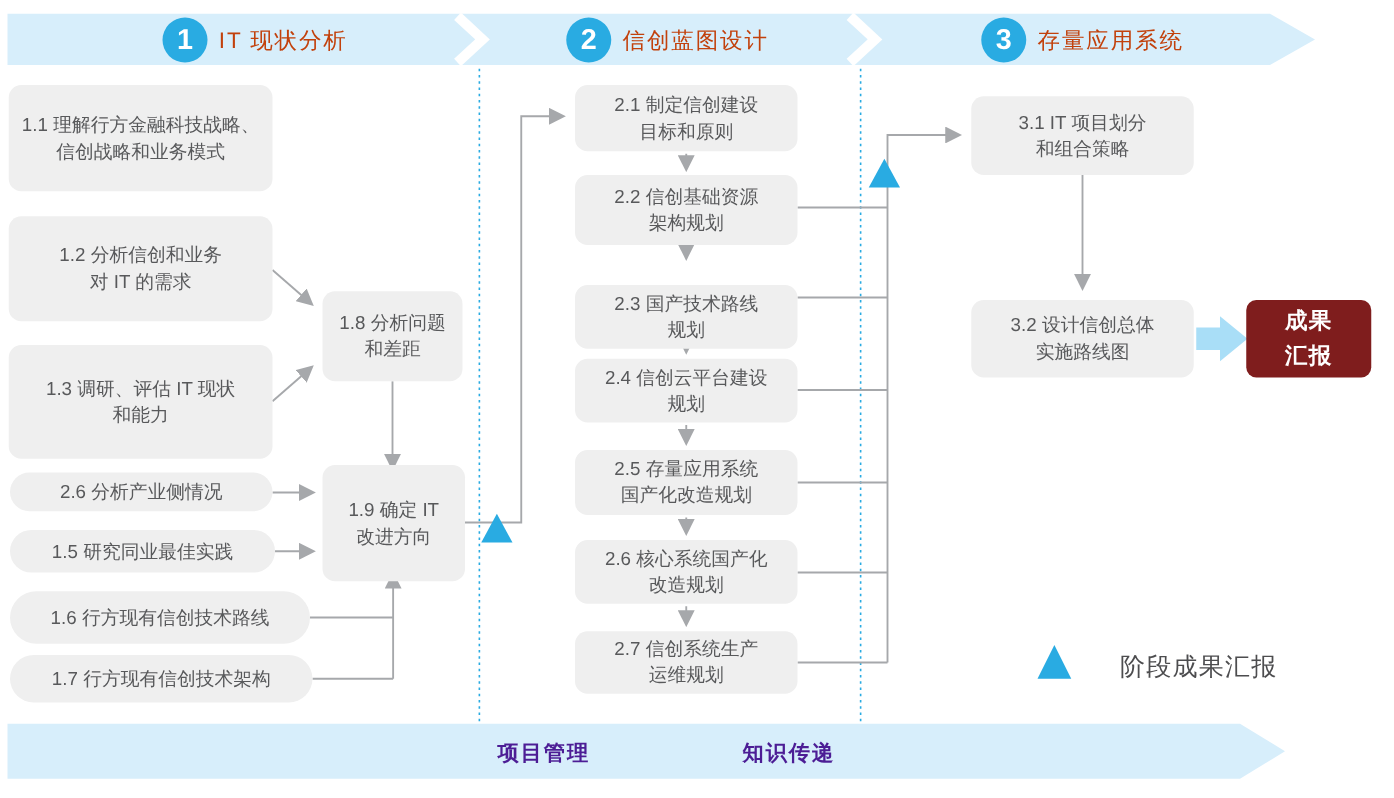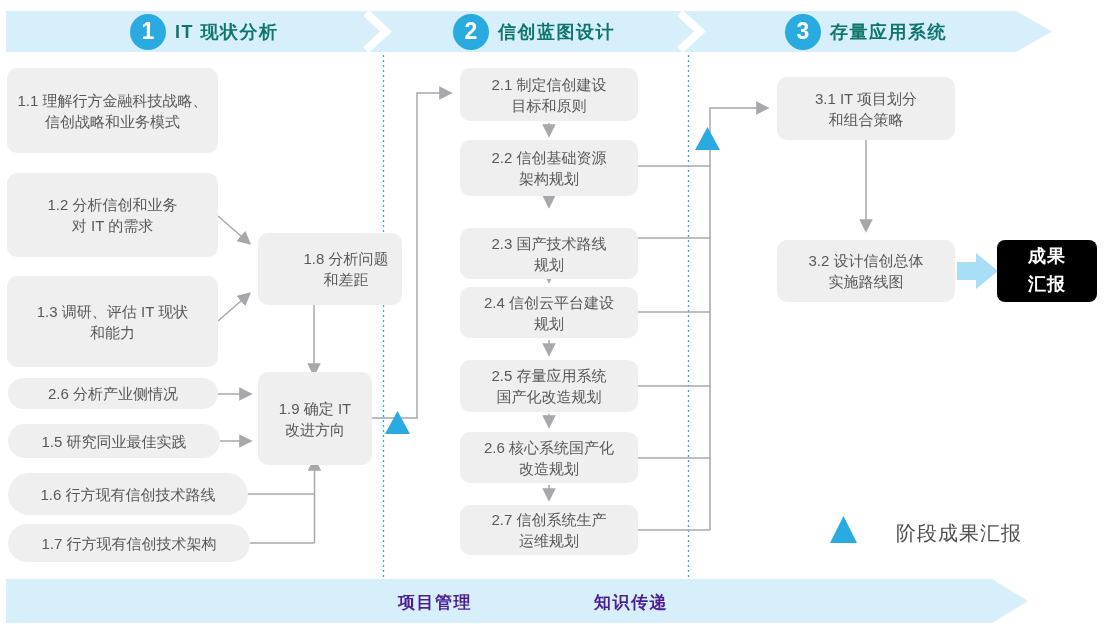--- a/index.html
+++ b/index.html
@@ -11,24 +11,24 @@
     text-align:center; white-space:pre-line;
     font-size:15px; line-height:1.4; border-radius:10px;
   }
   .pill { border-radius:21px; }
 
   .phase-banner { position:absolute; top:11px; height:41px; display:flex; align-items:center; gap:9px; z-index:2; }
   .phase-circle {
     width:36px; height:36px; border-radius:50%; background:#29abe2; color:#ffffff;
     font-weight:bold; font-size:23px; display:flex; align-items:center; justify-content:center;
   }
-  .phase-title { color:#0f766e; font-weight:bold; font-size:18px; letter-spacing:1.5px; }
+  .phase-title { color:#c2410c; font-weight:normal; font-size:18px; letter-spacing:1.5px; }
 
   .result-box {
-    background:#000000; color:#ffffff; font-weight:bold; font-size:18px;
+    background:#7f1d1d; color:#ffffff; font-weight:bold; font-size:18px;
     border-radius:8px; line-height:1.55; letter-spacing:1px;
   }
 
   .footer-label { position:absolute; top:591px; color:#4c1d95; font-weight:bold; font-size:17px; letter-spacing:1.5px; z-index:2; }
   .legend-label { position:absolute; left:864px; top:520px; color:#4d4d4f; font-weight:normal; font-size:20px; letter-spacing:1px;margin-left:32px; }
 
   svg.bg { position:absolute; left:0; top:0; z-index:1; pointer-events:none; }
   .layer { position:absolute; left:0; top:0; width:100%; height:100%; z-index:2; }
 </style>
 </head>
@@ -105,21 +105,21 @@
     <div class="box" style="left:7px; top:68px; width:211px; height:85px;">1.1 理解行方金融科技战略、
 信创战略和业务模式</div>
     <div class="box" style="left:7px; top:173px; width:211px; height:84px;">1.2 分析信创和业务
 对 IT 的需求</div>
     <div class="box" style="left:7px; top:276px; width:211px; height:91px;">1.3 调研、评估 IT 现状
 和能力</div>
     <div class="box pill" style="left:8px; top:378px; width:210px; height:31px;">2.6 分析产业侧情况</div>
     <div class="box pill" style="left:8px; top:424px; width:212px; height:34px;">1.5 研究同业最佳实践</div>
     <div class="box pill" style="left:8px; top:473px; width:240px; height:42px;">1.6 行方现有信创技术路线</div>
     <div class="box pill" style="left:8px; top:524px; width:242px; height:38px;">1.7 行方现有信创技术架构</div>
-    <div class="box" style="left:258px; top:233px; width:112px; height:72px;padding-left:32px;">1.8 分析问题
+    <div class="box" style="left:258px; top:233px; width:112px; height:72px;">1.8 分析问题
 和差距</div>
     <div class="box" style="left:258px; top:372px; width:114px; height:93px;">1.9 确定 IT
 改进方向</div>
 
     <div class="box" style="left:460px; top:68px; width:178px; height:53px;">2.1 制定信创建设
 目标和原则</div>
     <div class="box" style="left:460px; top:140px; width:178px; height:56px;">2.2 信创基础资源
 架构规划</div>
     <div class="box" style="left:460px; top:212px; width:178px; height:51px;margin-top:16px;">2.3 国产技术路线
 规划</div>

